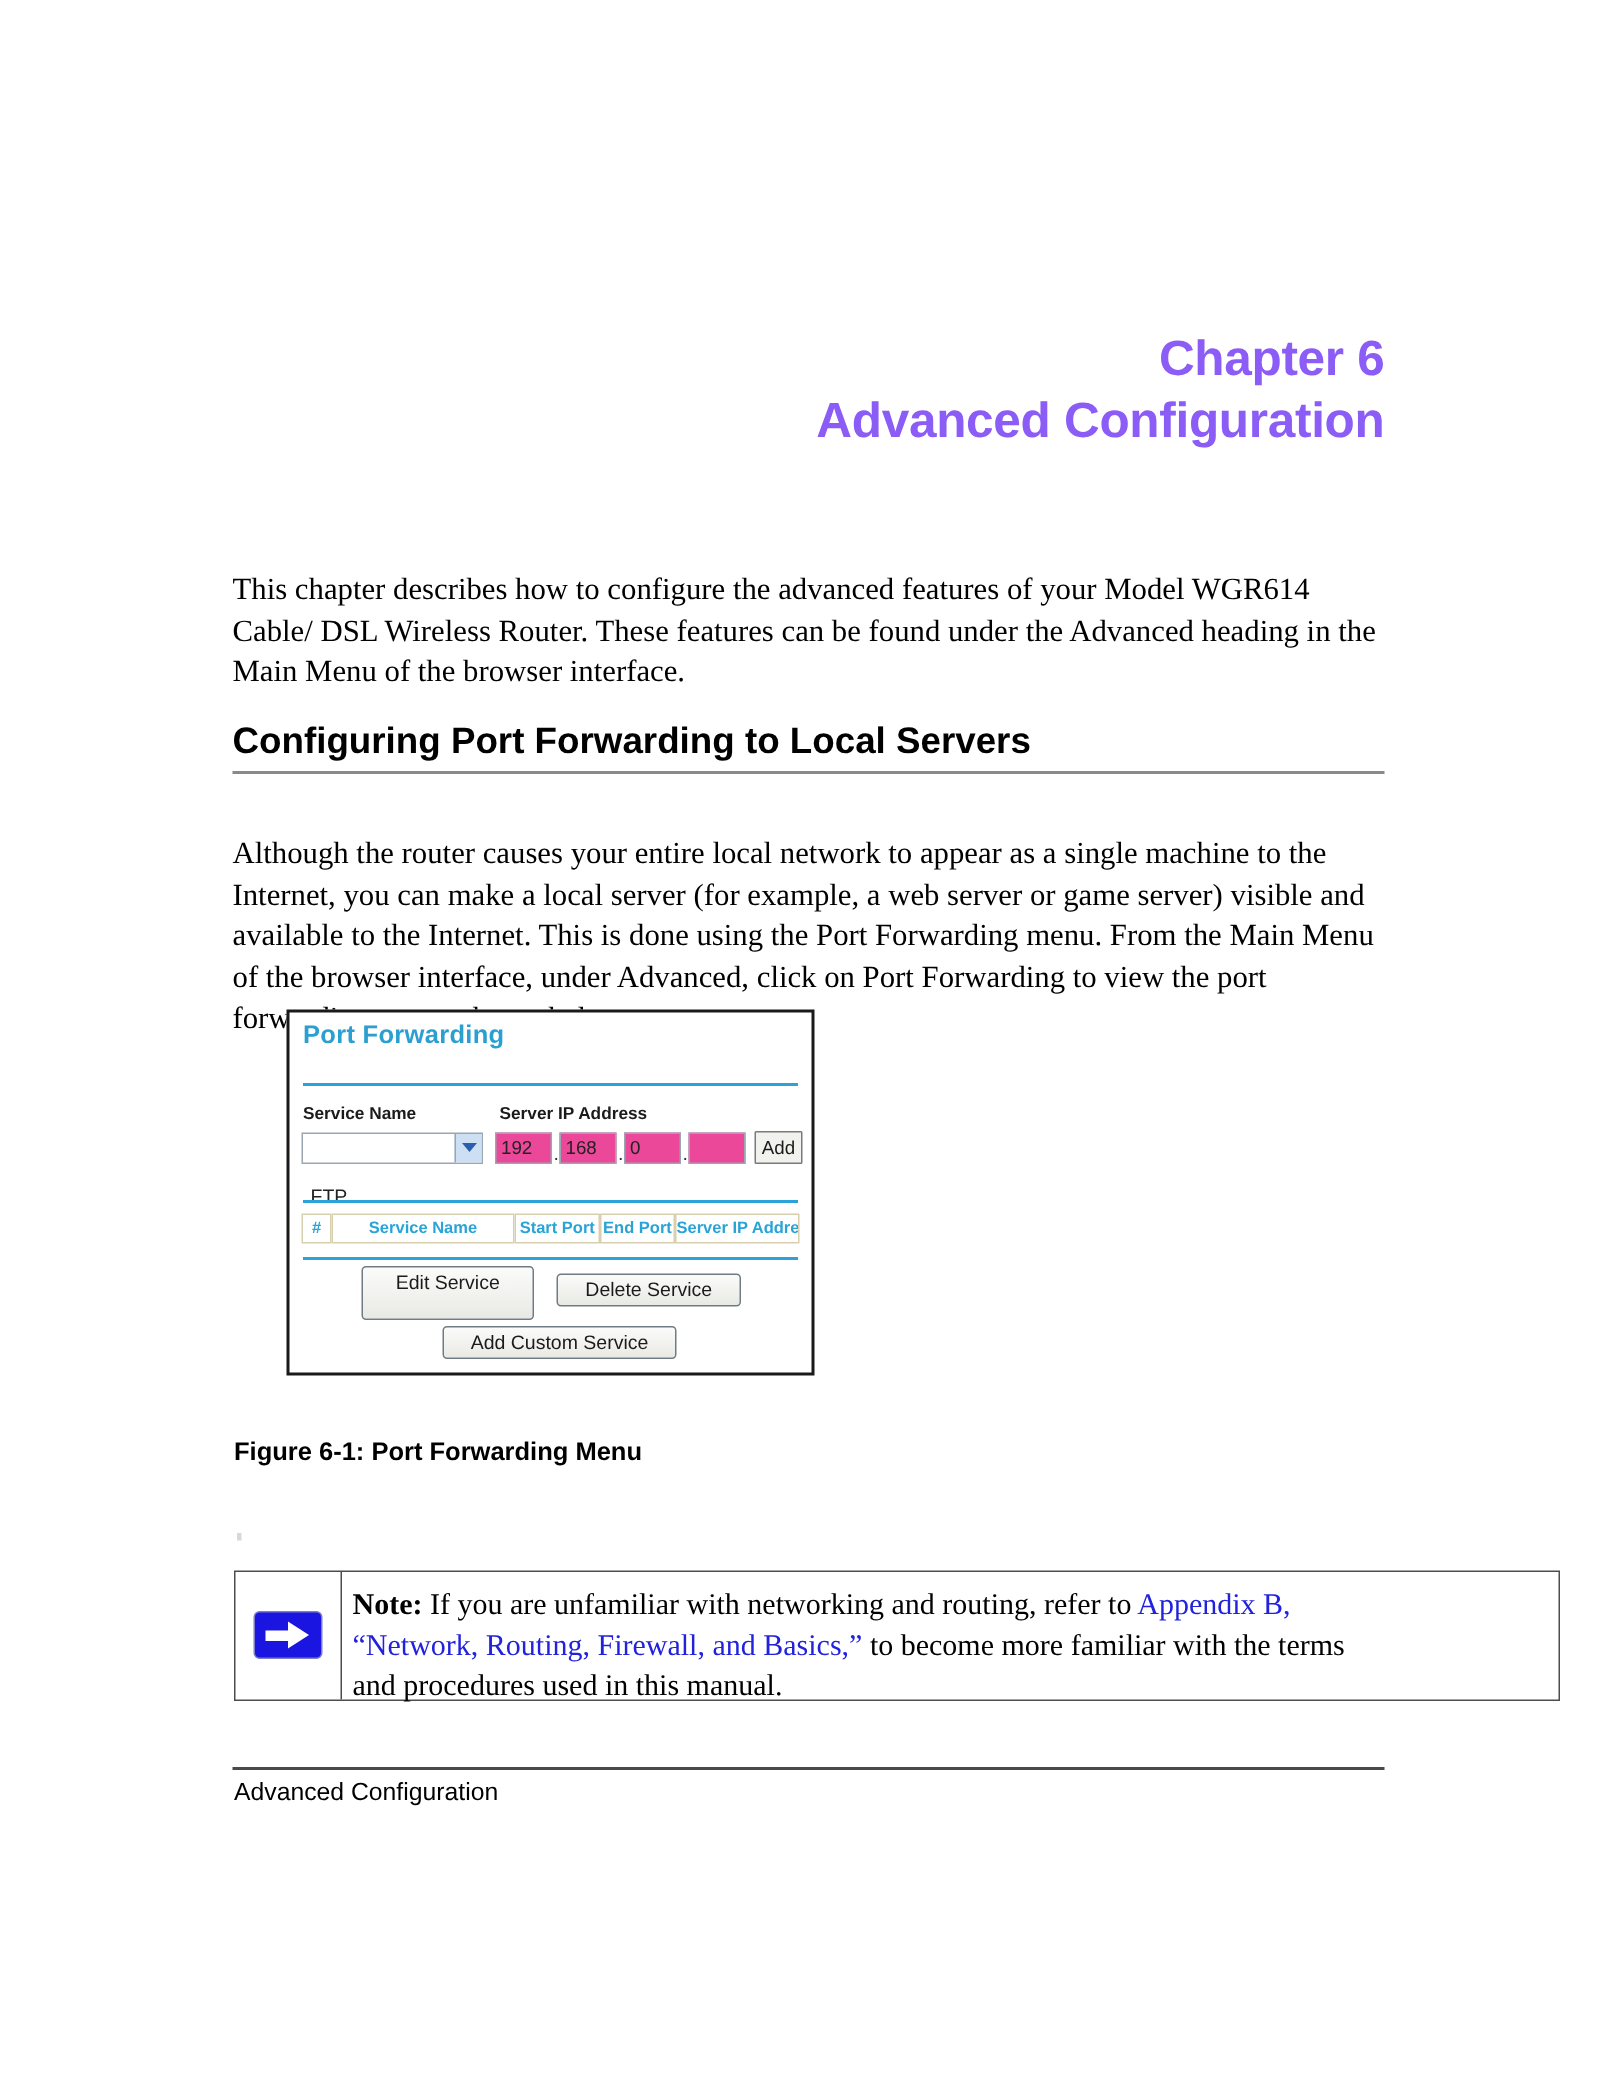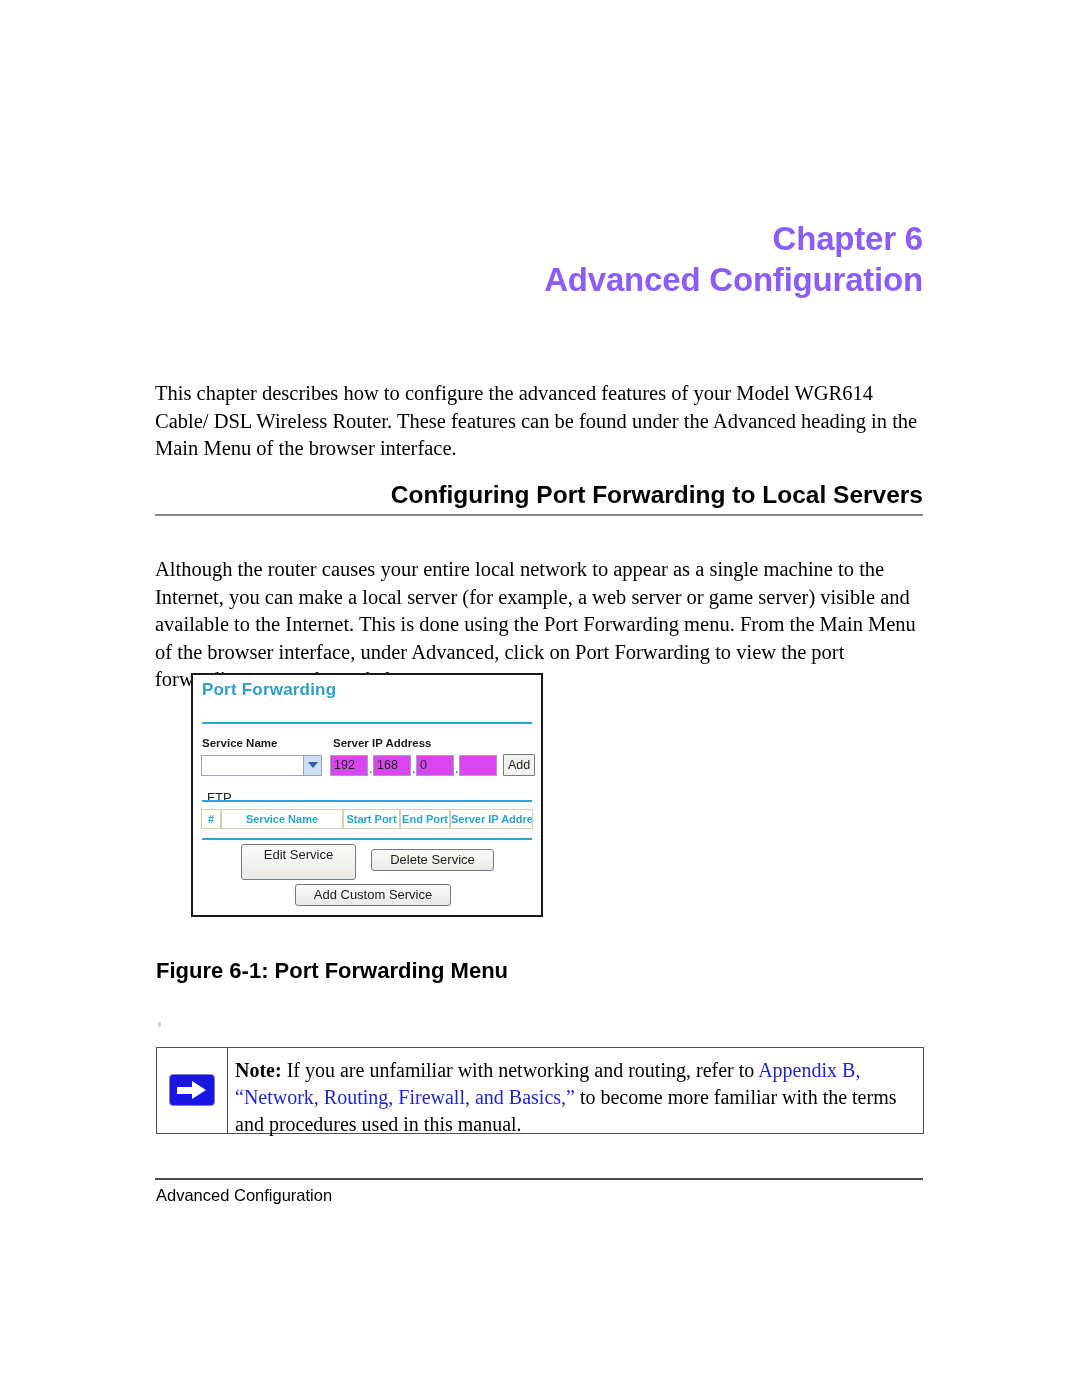--- a/index.html
+++ b/index.html
@@ -55,21 +55,20 @@
   .sect-head {
     position: absolute;
     left: 155px;
     top: 480px;
     width: 768px;
     font-family: "Liberation Sans", sans-serif;
     font-weight: bold;
     font-size: 24.5px;
     line-height: 30px;
     color: #000;
-    text-align: right;
   }
   .sect-rule {
     position: absolute;
     left: 155px;
     top: 514px;
     width: 768px;
     height: 2px;
     background: #8a8a8a;
   }
 
@@ -163,21 +162,21 @@
     border-left: 5px solid transparent;
     border-right: 5px solid transparent;
     border-top: 6px solid #2a5db0;
   }
 
   .ip-field {
     position: absolute;
     top: 80px;
     height: 21px;
     border: 1px solid #9aa6b2;
-    background: #d946ef;
+    background: #ec4899;
     box-sizing: border-box;
     font-size: 12.5px;
     color: #222;
     padding-left: 3px;
     line-height: 19px;
   }
   .ip-1 { left: 137px; width: 38px; }
   .ip-2 { left: 180px; width: 38px; }
   .ip-3 { left: 223px; width: 38px; }
   .ip-4 { left: 266px; width: 38px; }
@@ -257,41 +256,41 @@
     left: 86px; top: 209px; width: 156px; height: 22px; line-height: 20px; margin-left: 16px;
   }
 
   
   .fig-caption {
     position: absolute;
     left: 156px;
     top: 958px;
     font-family: "Liberation Sans", sans-serif;
     font-weight: bold;
-    font-size: 22px;
+    font-size: 17px;
     color: #000;
     white-space: nowrap;
   }
 
   
   .artifact {
     position: absolute;
     left: 158px;
     top: 1022px;
     width: 3px;
     height: 5px;
     background: #d8d8d8;
   }
 
   
   .note-box {
     position: absolute;
     left: 156px;
     top: 1047px;
-    width: 768px;
+    width: 884px;
     height: 87px;
     border: 1.5px solid #4d4d4d;
     box-sizing: border-box;
     background: #fff;
   }
   .note-icon-cell {
     position: absolute;
     left: 0; top: 0;
     width: 71px;
     height: 100%;

